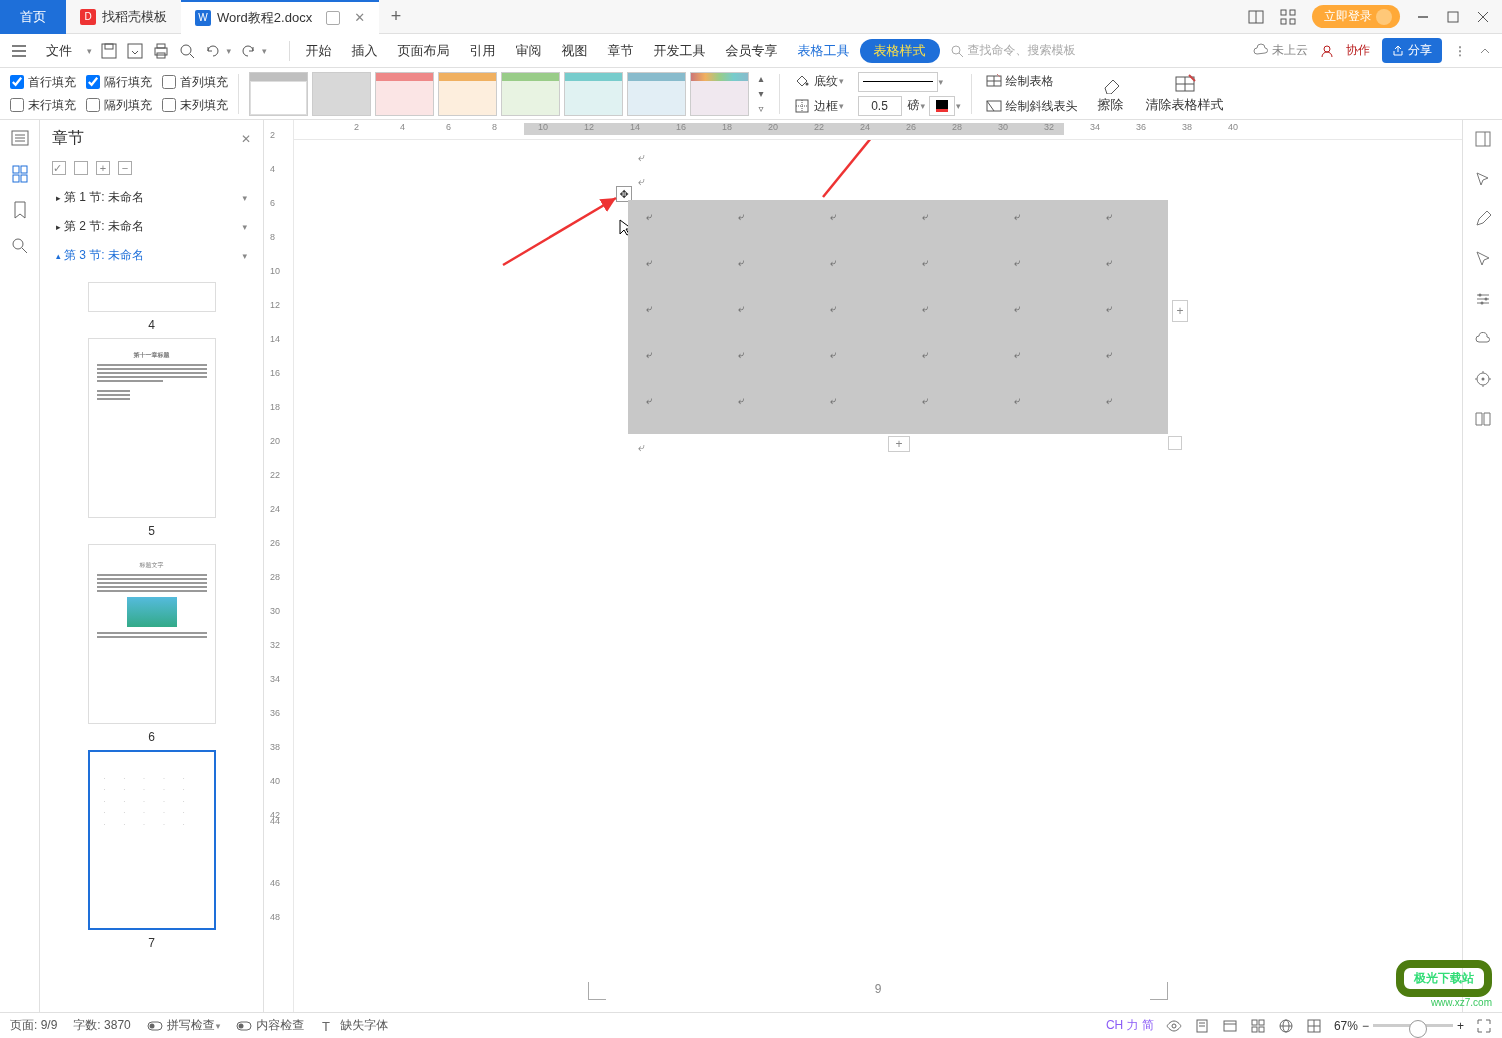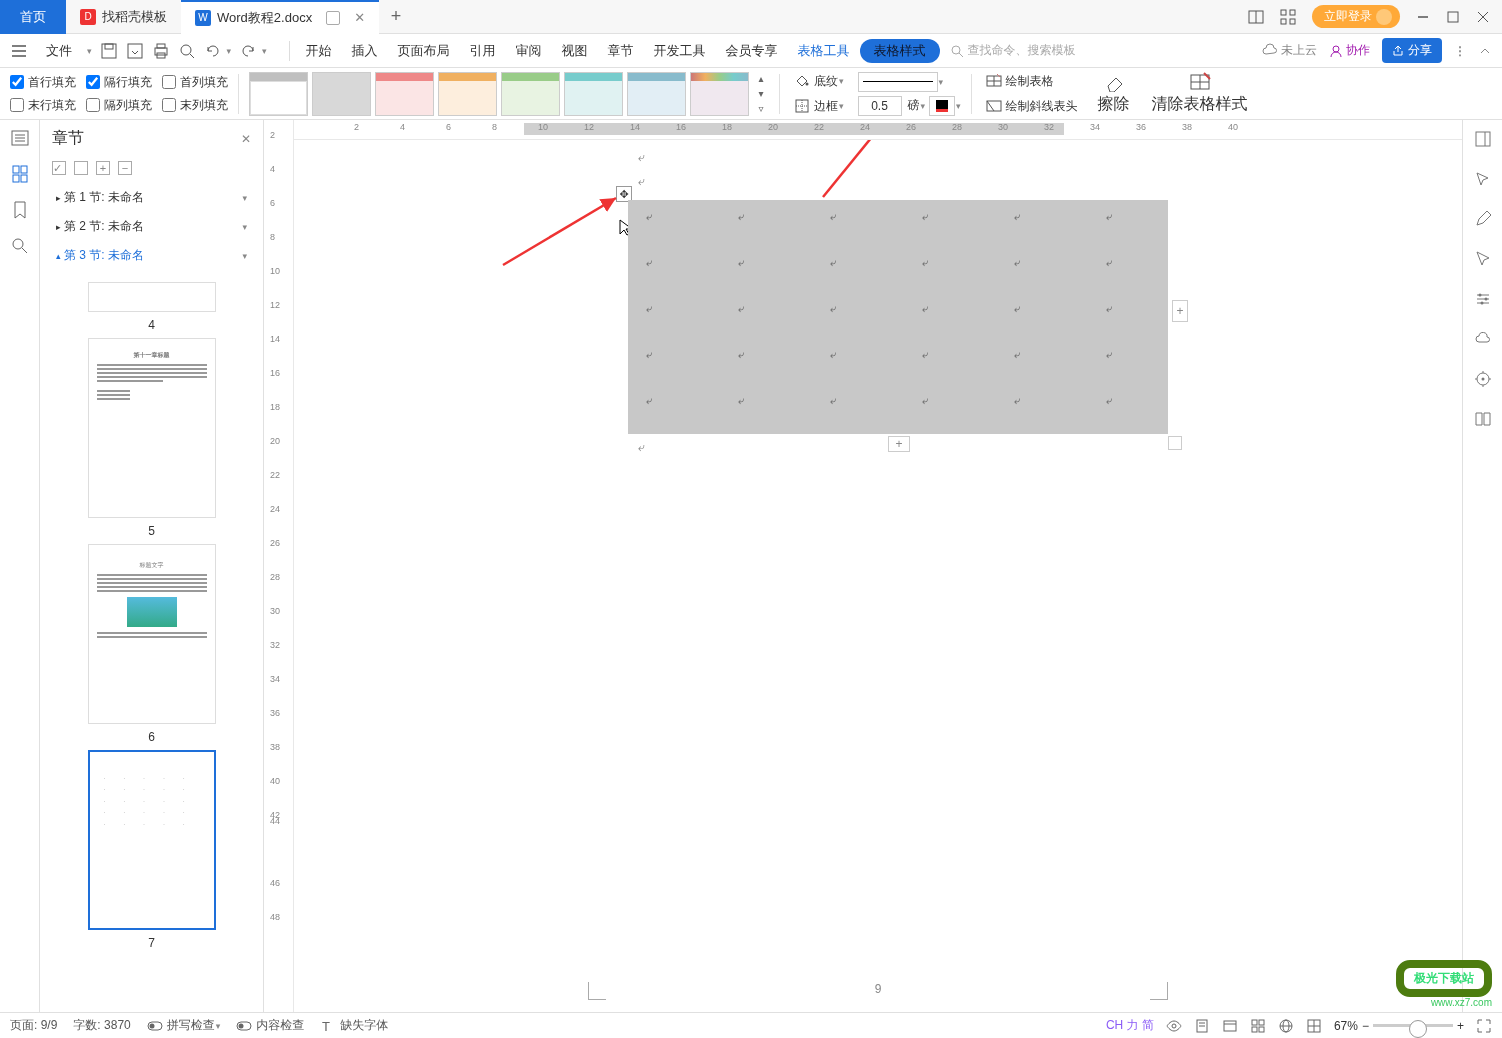--- a/index.html
+++ b/index.html
@@ -23,25 +23,25 @@
 .win-btn { width: 14px; height: 14px; color:#555;}
 
 
 .menubar { height: 34px; display: flex; align-items: center; padding: 0 10px; gap: 0; border-bottom: 1px solid #e0e0e0; }
 .mb-group { display: flex; align-items: center; gap: 8px; margin-right: 16px; }
 .mb-ic { width: 18px; height: 18px; color:#555; }
 .mb-caret { font-size: 9px; color:#888; margin-left:-3px;}
 .mb-sep { width: 1px; height: 20px; background: #ddd; margin: 0 6px; }
 .menu-item { padding: 0 10px; height: 34px; display: flex; align-items: center; font-size: 13px; cursor: pointer; }
 .menu-item.blue { color: #1e6fd9; }
-.menu-item.active { background: #1e6fd9; color: #0f172a; border-radius: 14px; height: 24px; padding: 0 14px; }
+.menu-item.active { background: #1e6fd9; color: #fde047; border-radius: 14px; height: 24px; padding: 0 14px; }
 .search-box { display: flex; align-items: center; color: #aaa; margin-left: 10px; gap: 4px; }
 .mb-right { margin-left: auto; display: flex; align-items: center; gap: 12px; }
 .cloud { color:#888; display:flex; align-items:center; gap:3px;}
-.collab { color:#a21caf; display:flex; align-items:center; gap:3px;}
+.collab { color:#b91c1c; display:flex; align-items:center; gap:12px;}
 .share-btn { background: #1e6fd9; color: #fff; border-radius: 4px; padding: 4px 10px; display:flex;align-items:center;gap:4px;}
 .mb-more { color:#888; font-weight:bold;}
 
 
 .toolbar { height: 52px; display: flex; align-items: center; padding: 2px 10px; border-bottom: 1px solid #e0e0e0; gap: 10px;}
 .check-col { display: flex; flex-direction: column; gap: 6px; }
 .chk { display: flex; align-items: center; gap: 4px; font-size: 12px; }
 .chk input { width:14px; height:14px; }
 .tl-sep { width: 1px; height: 40px; background: #e0e0e0; }
 .style-gallery { display: flex; gap: 4px; }
@@ -54,21 +54,21 @@
 .tl-btns { display:flex; flex-direction:column; gap:4px; }
 .tl-btn { display:flex; align-items:center; gap:4px; font-size:12px; padding:2px 4px;}
 .tl-ic { width:16px; height:16px; }
 .border-sel { display:flex; align-items:center; gap:4px;}
 .border-line { width: 80px; height: 20px; border:1px solid #ccc; display:flex; align-items:center; padding:0 4px;}
 .border-line .l { flex:1; border-top:1px solid #000;}
 .border-width { width:44px; height:20px; border:1px solid #ccc; text-align:center; line-height:18px;}
 .border-unit { margin-left:2px; }
 .border-color { width:26px; height:20px; border:1px solid #ccc; display:flex;align-items:center;justify-content:center;}
 .border-color .sw { width:12px; height:12px; background:#000; border-bottom:3px solid #e33;}
-.tool-col { display:flex; flex-direction:column; align-items:center; gap:2px; font-size:16px; padding:0 6px;}
+.tool-col { display:flex; flex-direction:column; align-items:center; gap:2px; font-size:13px; padding:0 6px;}
 .tool-col .bi { width:24px; height:20px; color:#555;}
 
 
 .main { display: flex; height: calc(100% - 34px - 34px - 52px - 26px); }
 .left-rail { width: 40px; border-right: 1px solid #e0e0e0; display:flex; flex-direction:column; align-items:center; padding-top:8px; gap:16px;}
 .lr-ic { width:20px; height:20px; color:#666;}
 .lr-ic.act { color:#1e6fd9; }
 .nav-panel { width: 224px; border-right: 1px solid #e0e0e0; display:flex; flex-direction:column;}
 .np-head { padding: 8px 12px; display:flex; align-items:center; justify-content:space-between;}
 .np-title { font-size: 16px; }

